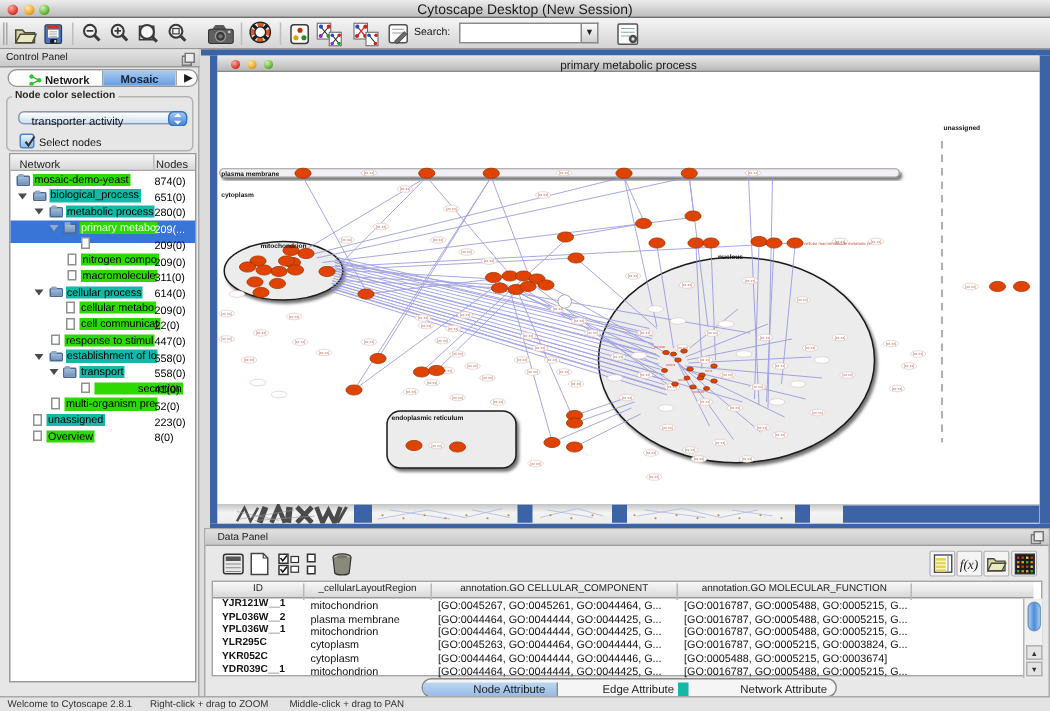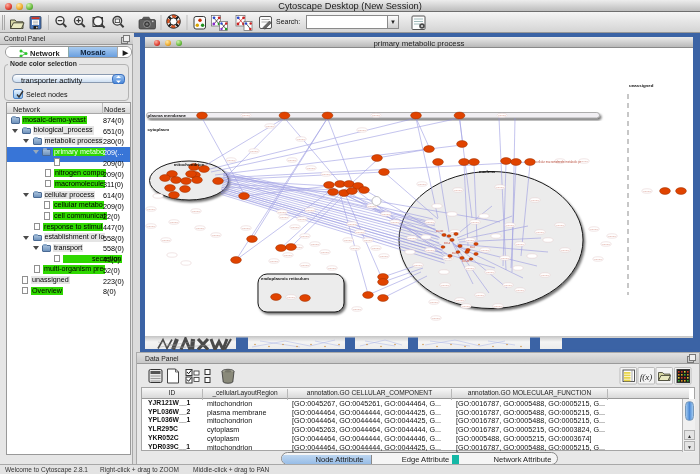--- a/index.html
+++ b/index.html
@@ -28,21 +28,21 @@
 #treehead .h2 { position:absolute; left:97px; top:1.5px; font-size:7.4px; color:#222; }
 #treehead .hs { position:absolute; left:95px; top:0; width:1px; height:11px; background:#bbb; }
 .trow { position:absolute; width:123px; height:15px; font-size:7.2px; white-space:nowrap; overflow:hidden; }
 .trow .lbl { position:absolute; top:1.2px; padding:0 1px 0 1px; color:#000; line-height:8.2px; }
 .trow .cnt { position:absolute; left:96px; top:1.5px; color:#000; font-size:7.2px; }
 .tri { position:absolute; top:3.5px; width:0; height:0; border-left:3.2px solid transparent; border-right:3.2px solid transparent; border-top:4.2px solid #4a4a4a; }
 .fold { position:absolute; top:2.5px; width:9px; height:6.5px; background:linear-gradient(#a3bdd9,#6e92bc); border:0.5px solid #4a6a94; border-radius:1px; }
 .fold::before { content:""; position:absolute; left:0px; top:-2px; width:4px; height:2px; background:#8aa8c8; border-radius:1px 1px 0 0; }
 .file { position:absolute; top:1.2px; width:6px; height:7.6px; background:#fefefe; border:0.5px solid #909090; }
 .g { background:#2fd800; }
-.r { background:#e5e5e5; }
+.r { background:#14b8a6; }
 #nwin-top { left:134px; top:33px; width:566px; height:4px; background:#3b63a5; }
 #nwin-left { left:140px; top:37px; width:5px; height:312px; background:#3b63a5; }
 #nwin-right { left:693px; top:37px; width:7px; height:312px; background:#3b63a5; }
 #nwin-bottom { left:140px; top:348.5px; width:560px; height:3.5px; background:#3b63a5; }
 #ntitle { left:145px; top:37px; width:548px; height:11px; background:linear-gradient(#eaeaea,#b9b9b9); border-bottom:1px solid #8a8a8a; }
 #ntitle .tl { position:absolute; top:2.5px; width:6px; height:6px; border-radius:50%; }
 #ntitle .title { position:absolute; width:548px; text-align:center; top:1.5px; font-size:7.8px; color:#1a1a1a; }
 #canvas { left:145px; top:48px; width:548px; height:288px; background:#fff; }
 #strip { left:145px; top:336px; width:548px; height:12.5px; background:linear-gradient(#c4c4c4,#f4f4f4 45%,#ececec); }
 #dpanel { left:136px; top:352px; width:564px; height:111.5px; background:#e8e8e8; border:1px solid #aaa; border-bottom:none; }

